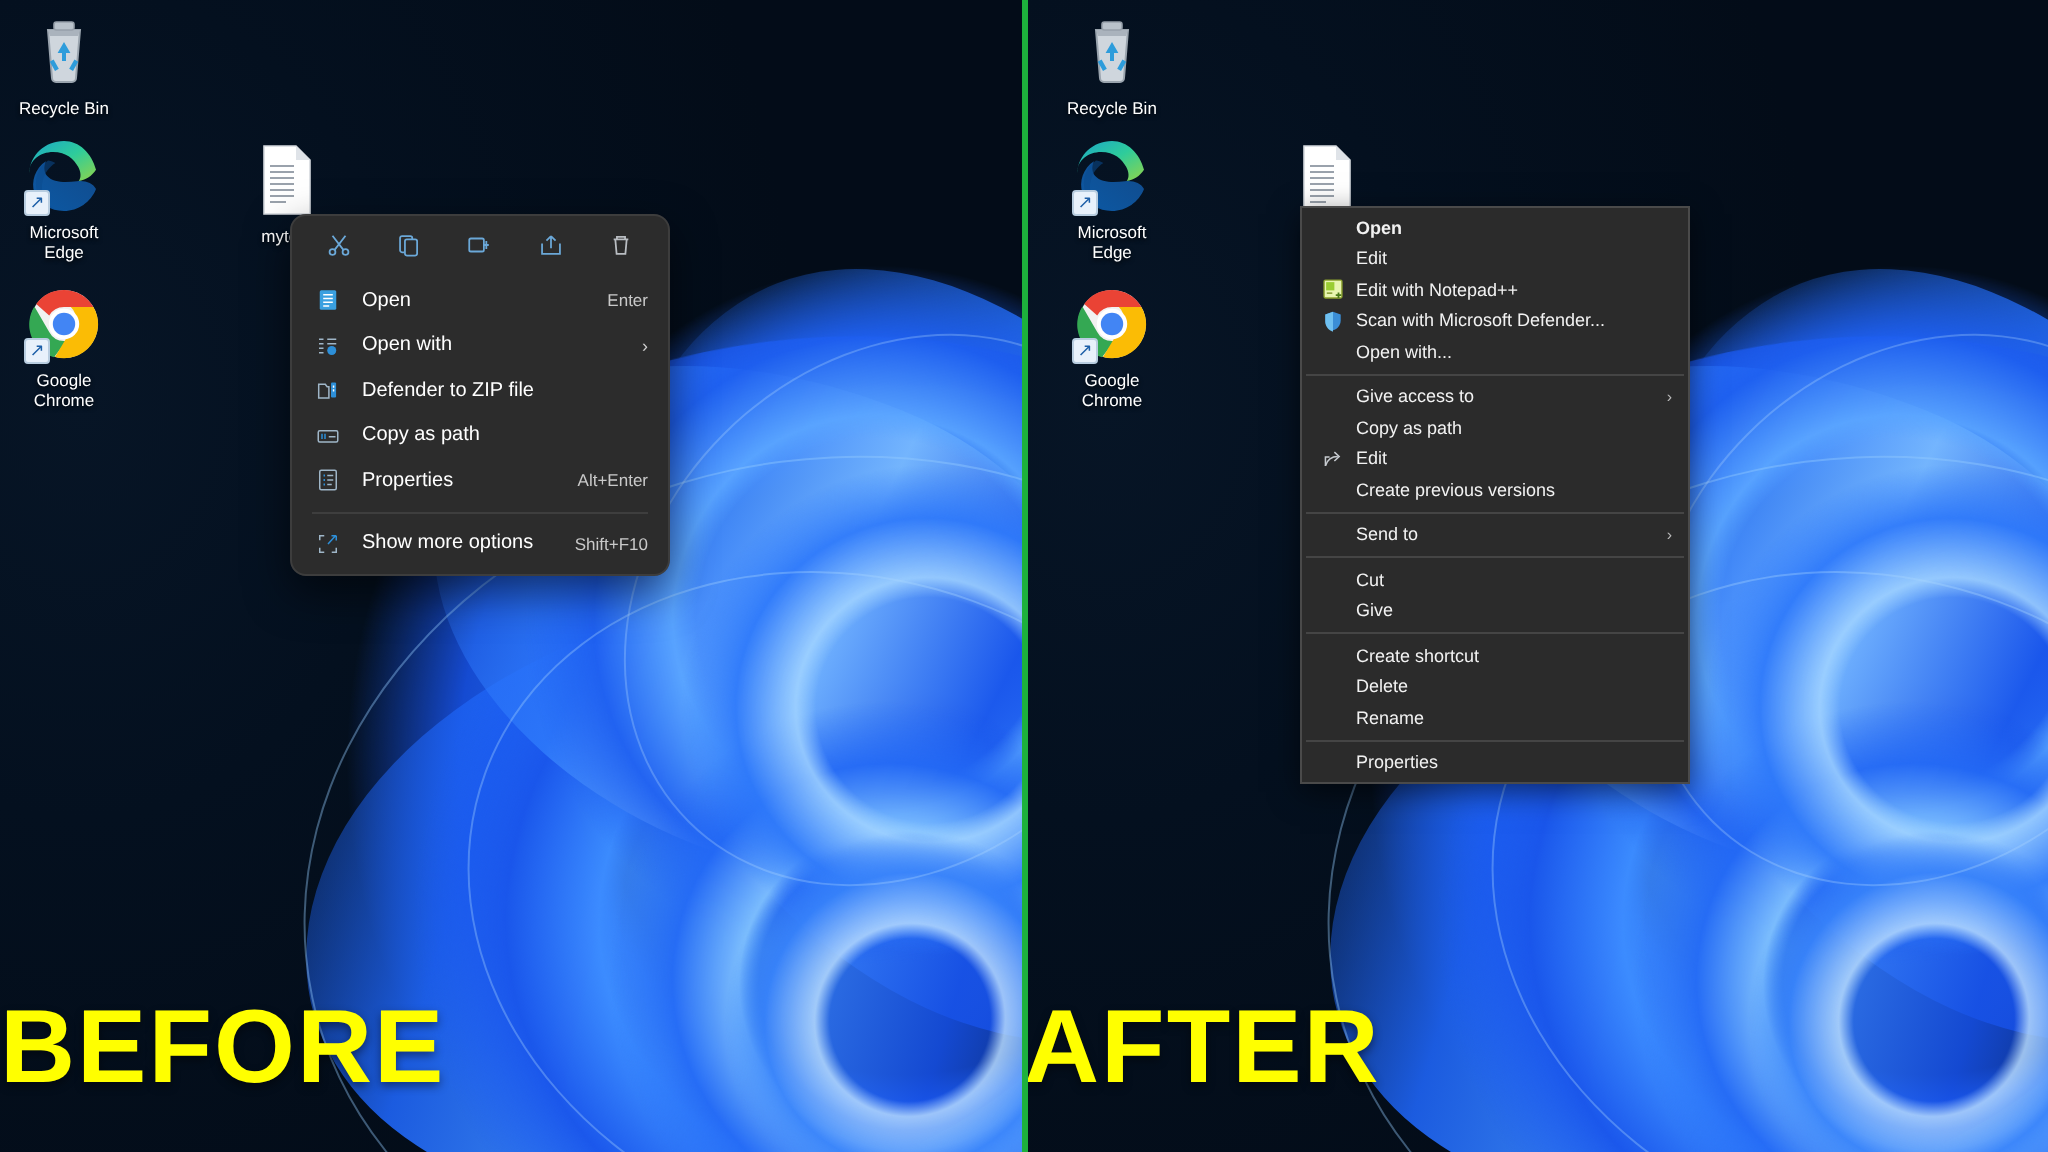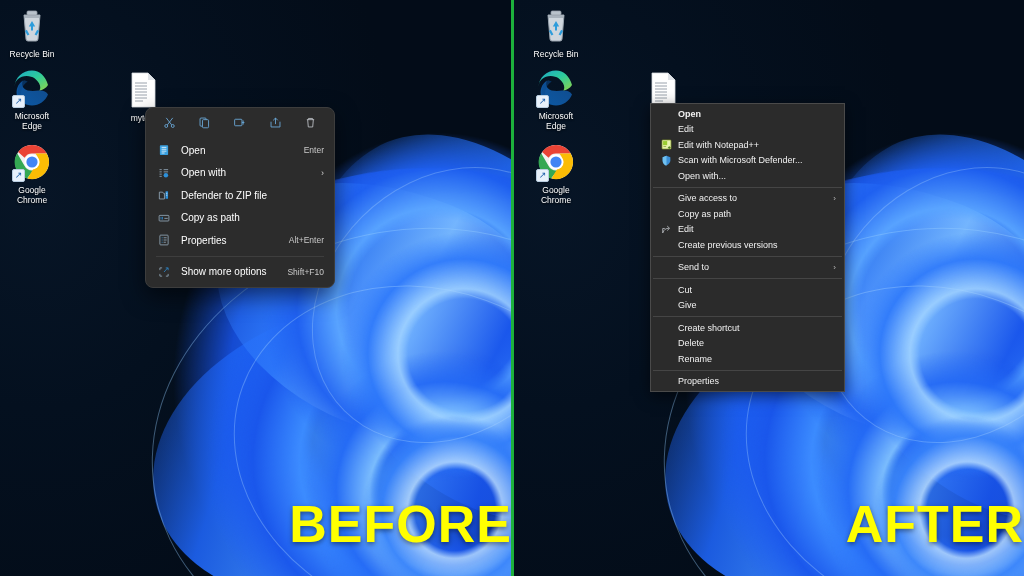--- a/index.html
+++ b/index.html
@@ -76,21 +76,21 @@
     background:#e8f1fb; border:1px solid #b8cde0; border-radius:2px;
     display:flex; align-items:center; justify-content:center;
     font-size:9px; color:#1d5fa8; line-height:1;
   }
 
   
   .divider { position:absolute; left:511px; top:0; width:3px; height:576px;
              background:#1db13c; z-index:50; }
 
   
-  .caption { position:absolute; bottom:22px; width:100%; text-align:right;
+  .caption { position:absolute; bottom:22px; width:100%; text-align:left;
              color:#ffff00; font-weight:bold; font-size:52px; letter-spacing:1px;
              font-family:"Liberation Sans", sans-serif; z-index:40;
              text-shadow:0 2px 5px rgba(0,0,0,.45); }
 
   
   .w11menu { position:absolute; left:145px; top:107px; width:190px;
              background:#2c2c2c; border:1px solid #3d3d3d; border-radius:8px;
              box-shadow:0 8px 22px rgba(0,0,0,.55); z-index:30;
              padding:0; overflow:hidden; }
   .w11-toolbar { display:flex; justify-content:space-around; align-items:center;

